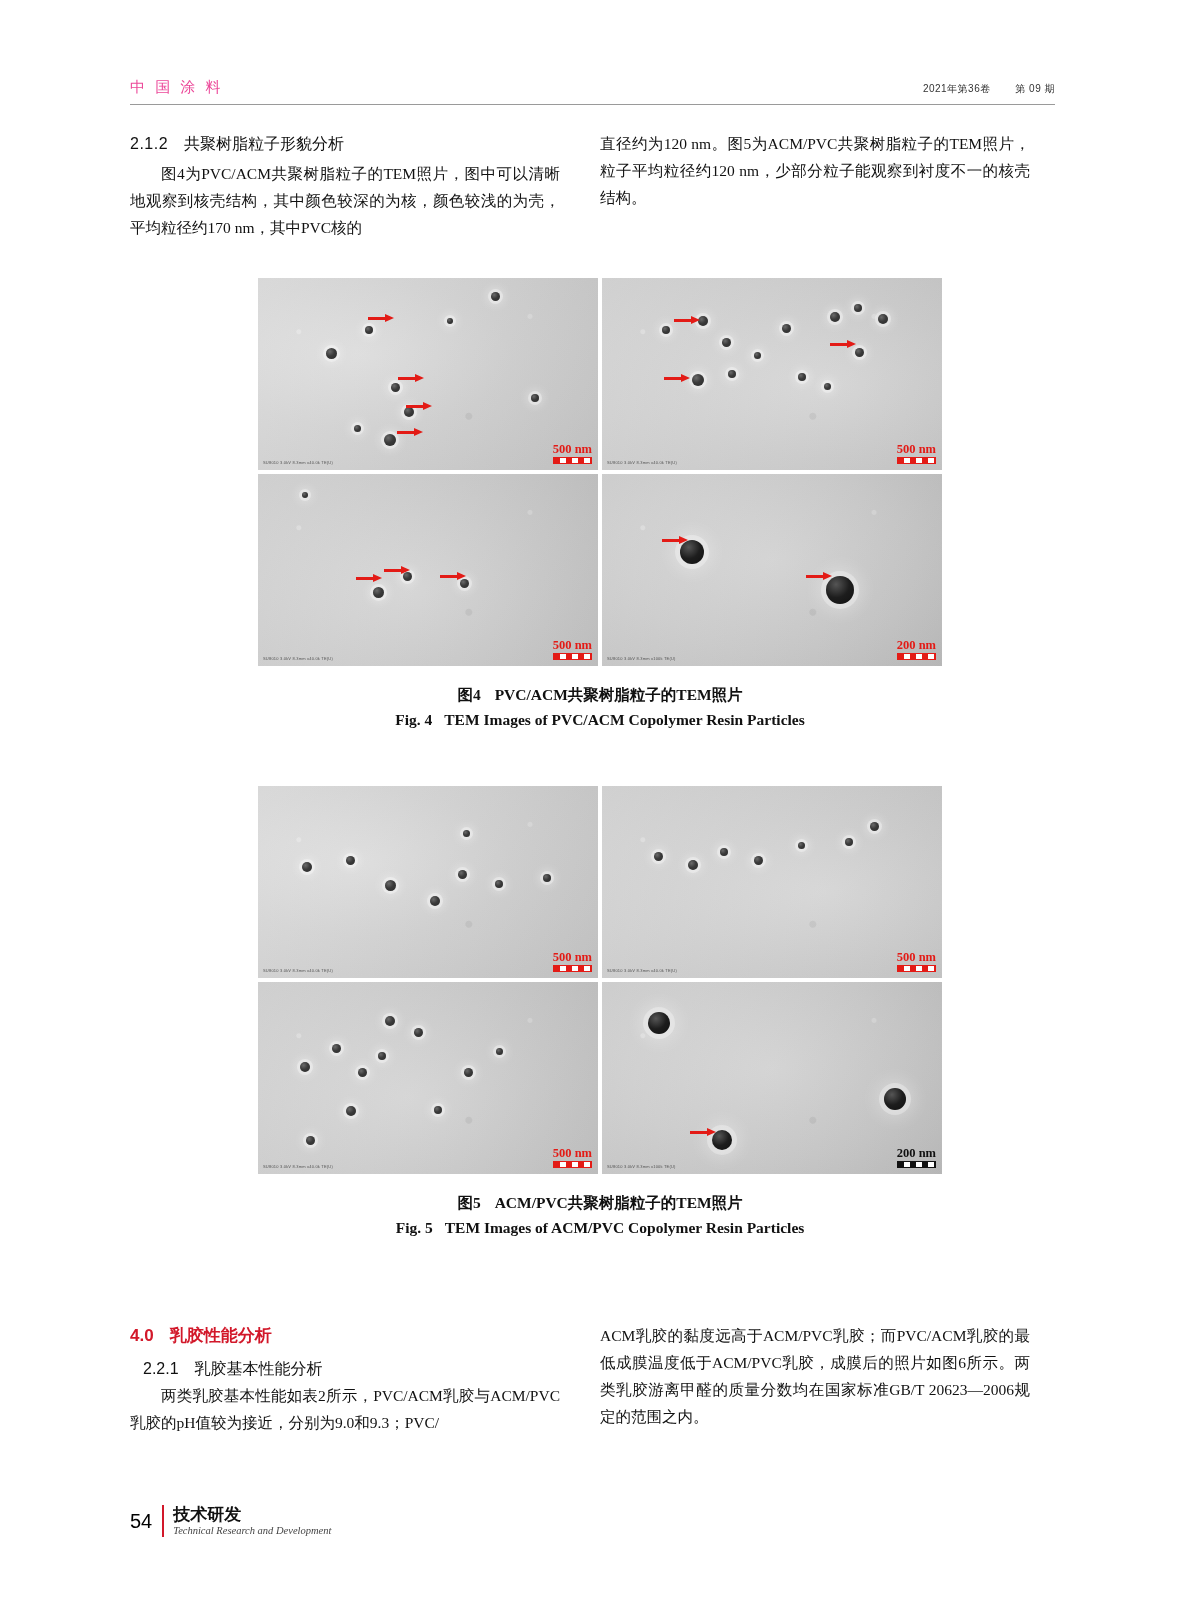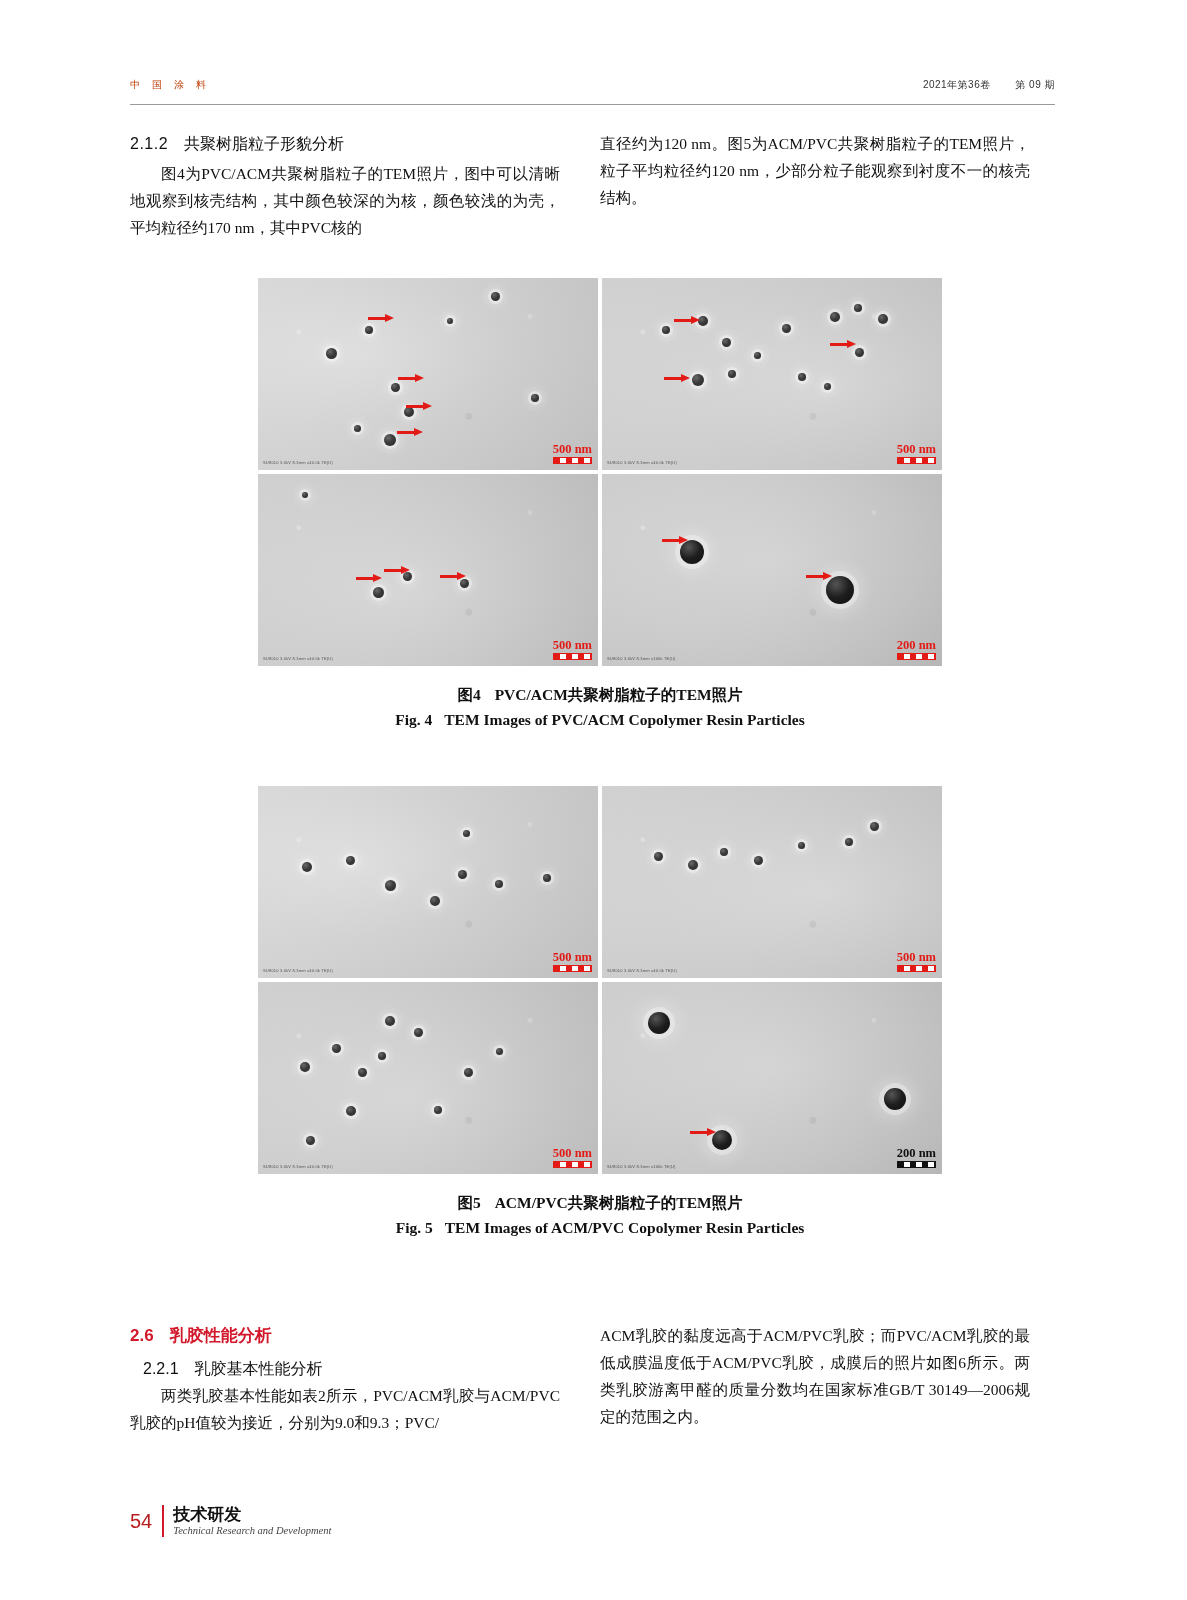--- a/index.html
+++ b/index.html
@@ -30,23 +30,23 @@
     top: 78px;
     width: 925px;
     display: flex;
     justify-content: space-between;
     align-items: baseline;
     font-size: 15px;
     color: #333;
   }
   .header .journal {
     letter-spacing: 3px;
-    font-family: Liberation Mono, monospace;
-    font-size: 10px;
-    color: #c2410c;
+    font-family: Liberation Sans, sans-serif;
+    font-size: 15px;
+    color: #ec4899;
   }
   .header .issue {
     font-family: "Liberation Sans", "DejaVu Sans", sans-serif;
     font-size: 10px;
     color: #333;
     letter-spacing: 0.5px;
   }
   .header .issue .sep { display:inline-block; width: 18px; }
 
   .header-rule {
@@ -218,21 +218,21 @@
     position: absolute;
     left: 130px;
     top: 1505px;
     width: 500px;
     display: flex;
     align-items: center;
   }
   .footer .pageno {
     font-family: "Liberation Sans", "DejaVu Sans", sans-serif;
     font-size: 20px;
-    color: #b91c1c;
+    color: #000000;
     padding-right: 10px;
   }
   .footer .vbar {
     width: 2px;
     align-self: stretch;
     background: #d2182a;
     margin-right: 9px;
   }
   .footer .ftxt .cn {
     font-size: 17px;
@@ -481,30 +481,30 @@
         <span class="lbl">图5</span><span>ACM/PVC共聚树脂粒子的TEM照片</span>
       </div>
       <div class="en">
         <span class="lbl">Fig. 5</span><span>TEM Images of ACM/PVC Copolymer Resin Particles</span>
       </div>
     </div>
   </div>
 
   <div class="col col-left" style="top:1322px;">
     <div class="h2-red">
-      <span class="num">2.6</span><span>乳胶性能分析</span>
+      <span class="num">4.0</span><span>乳胶性能分析</span>
     </div>
     <div class="h3" style="margin-top:6px;margin-left:13px;">
       <span class="num">2.2.1</span><span>乳胶基本性能分析</span>
     </div>
     <div class="indent">两类乳胶基本性能如表2所示，PVC/ACM乳胶与ACM/PVC乳胶的pH值较为接近，分别为9.0和9.3；PVC/</div>
   </div>
 
   <div class="col col-right" style="top:1322px;">
-    <div>ACM乳胶的黏度远高于ACM/PVC乳胶；而PVC/ACM乳胶的最低成膜温度低于ACM/PVC乳胶，成膜后的照片如图6所示。两类乳胶游离甲醛的质量分数均在国家标准GB/T 30149—2006规定的范围之内。</div>
+    <div>ACM乳胶的黏度远高于ACM/PVC乳胶；而PVC/ACM乳胶的最低成膜温度低于ACM/PVC乳胶，成膜后的照片如图6所示。两类乳胶游离甲醛的质量分数均在国家标准GB/T 20623—2006规定的范围之内。</div>
   </div>
 
   <div class="footer">
     <div class="pageno">54</div>
     <div class="vbar"></div>
     <div class="ftxt">
       <div class="cn">技术研发</div>
       <div class="en">Technical Research and Development</div>
     </div>
   </div>

